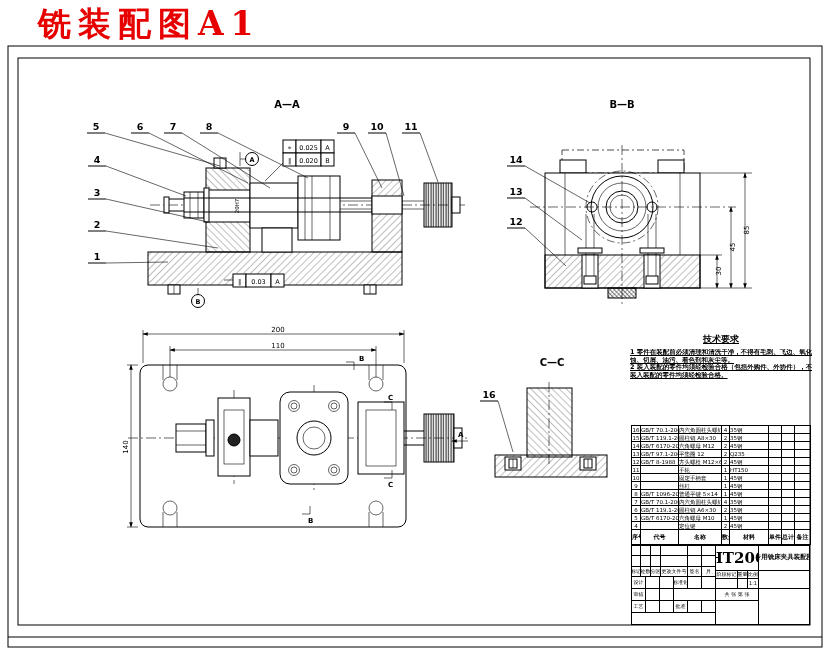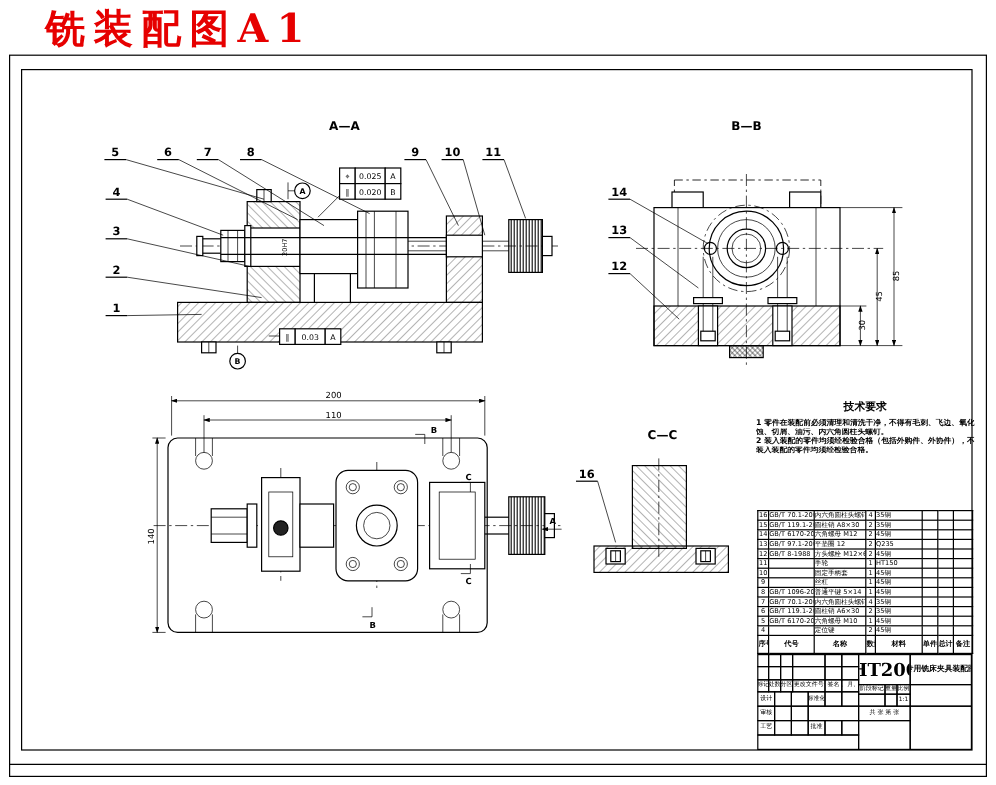--- a/index.html
+++ b/index.html
@@ -13,21 +13,21 @@
   .tn{stroke:#000;stroke-width:0.6;fill:none;}
   .cl{stroke:#000;stroke-width:0.6;fill:none;stroke-dasharray:10 3 2 3;}
   .ph{stroke:#000;stroke-width:0.7;fill:none;stroke-dasharray:7 3 2 3;}
   .wh{fill:#ffffff;stroke:#000;stroke-width:1;}
   .sec{font-size:10px;font-weight:bold;}
   .dim{font-size:7px;}
   .num{font-size:9.5px;font-weight:bold;}
   .tol{font-size:6.5px;}
   .fit{font-size:5.5px;}
   
-  #tech{position:absolute;left:630px;top:333px;width:182px;color:#000;}
+  #tech{position:absolute;left:630px;top:333px;width:182px;color:#000;text-decoration:underline;}
   #tech .t{text-align:center;font-size:9px;font-weight:bold;margin-bottom:3px;}
   #tech .l{font-size:6.5px;line-height:7.5px;white-space:nowrap;overflow:hidden;font-weight:bold;}
   
   #bom{position:absolute;left:631px;top:425px;width:179px;height:120px;}
   #bom table{border-collapse:collapse;table-layout:fixed;width:179px;}
   #bom td{border:1px solid #000;font-size:5.5px;line-height:6px;height:7px;padding:0;
           overflow:hidden;white-space:nowrap;color:#000;}
   #bom tr.hd td{font-weight:bold;height:14px;text-align:center;font-size:6px;}
   #bom td.c{text-align:center;}
   
@@ -367,21 +367,21 @@
           <line x1="198" y1="288" x2="198" y2="294.5" class="tn"></line>
           <circle cx="198" cy="301" r="6.5" class="wh"></circle>
           <text x="198" y="303.5" class="tol" text-anchor="middle" font-weight="bold">B</text>
         </g>
       </g>
 </svg>
 
 <div id="tech">
   <div class="t">技术要求</div>
   <div class="l">1 零件在装配前必须清理和清洗干净，不得有毛刺、飞边、氧化皮、锈</div>
-  <div class="l">蚀、切屑、油污、内六角圆柱头螺钉。</div>
+  <div class="l">蚀、切屑、油污、着色剂和灰尘等。</div>
   <div class="l">2 装入装配的零件均须经检验合格（包括外购件、外协件），不合格</div>
   <div class="l">装入装配的零件均须经检验合格。</div>
 </div>
 
 <div id="bom">
   <table>
         <colgroup>
     <col style="width:9px">
           <col style="width:38px">
           <col style="width:43px">

